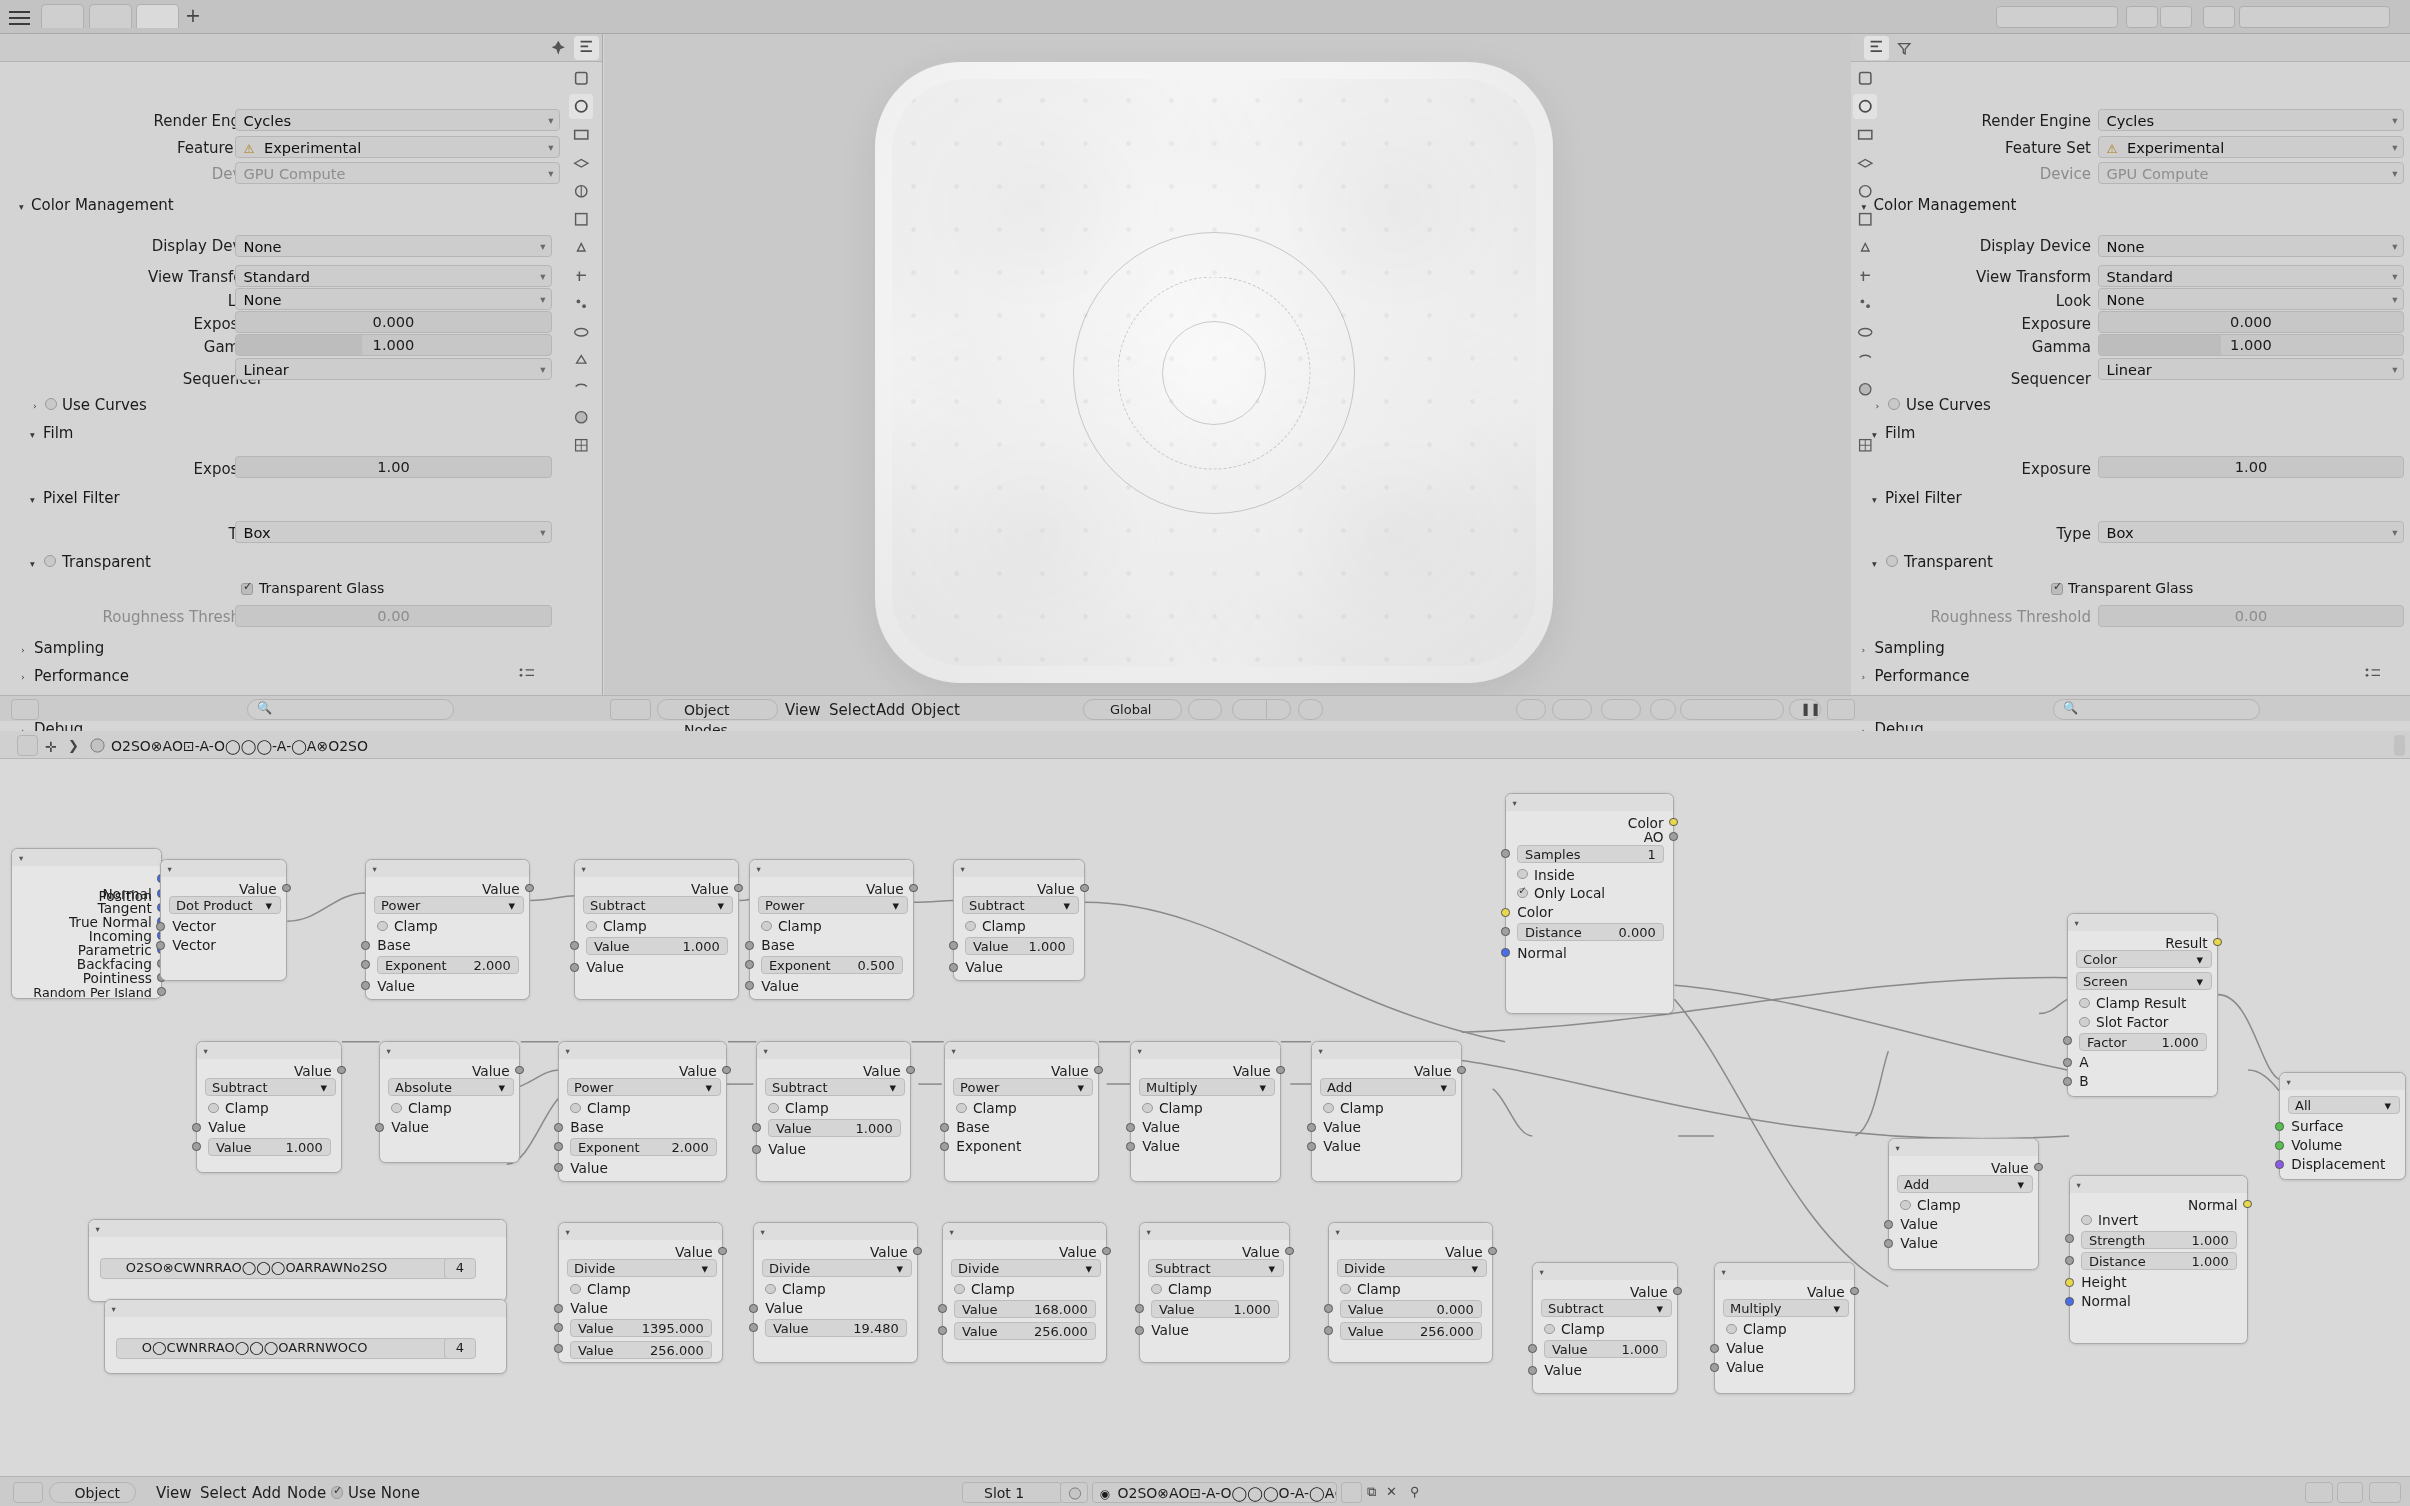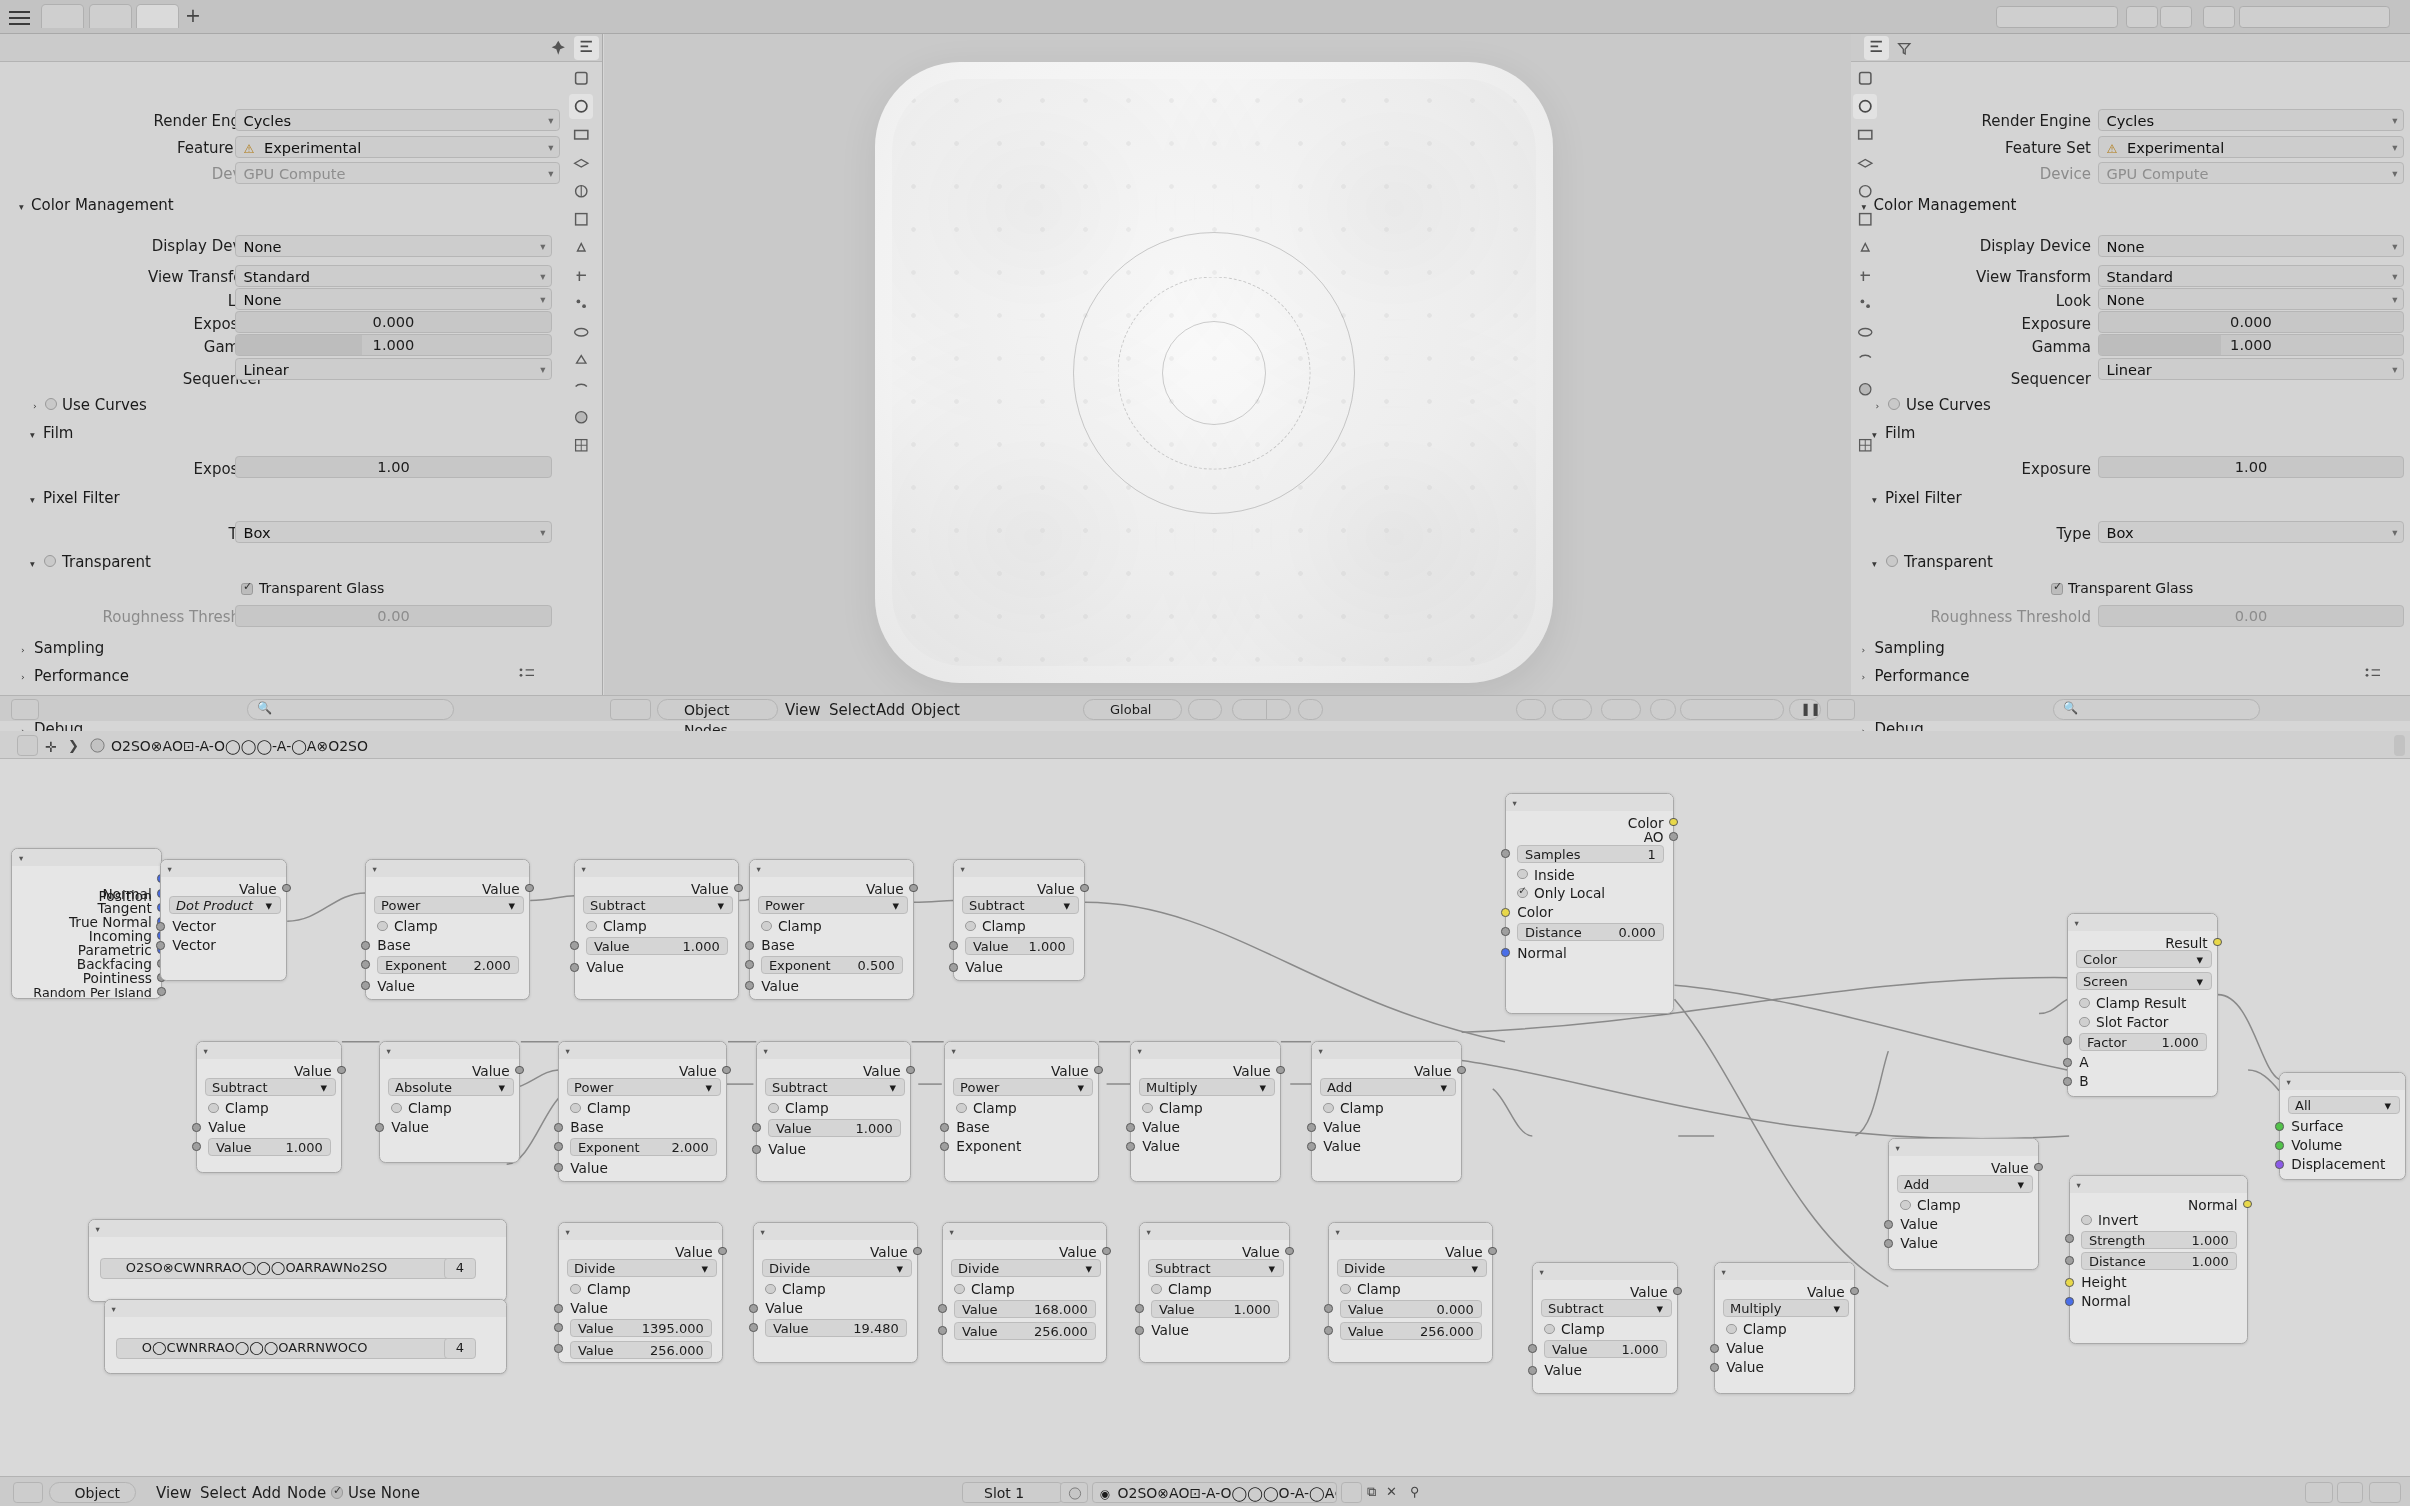--- a/index.html
+++ b/index.html
@@ -590,21 +590,21 @@
     <span class="sock s-gray" style="right:-4.7px; top:138px;"></span>
   </div>
 
   <div id="nodes-host">
       <div class="node" style="left: 160px; top: 100px; width: 127px; height: 122px;">
         <div class="nhdr">
           <span class="c">▾</span>
         </div>
         <div class="nlabel-r" style="top: 21px;">Value</div>
         <span class="sock s-gray" style="right: -4.7px; top: 23.5px;"></span>
-        <div class="nfield" style="left: 7.5px; right: 3px; width: 112px; top: 36px; font-style: italic;">
+        <div class="nfield" style="left: 7.5px; right: 3px; width: 112px; top: 36px;">
           <span class="l">Dot Product</span>
           <span class="r">▾</span>
         </div>
         <div class="nlabel-l" style="left: 11.3px; top: 58px;">Vector</div>
         <span class="sock s-gray" style="left: -4.7px; top: 62px;"></span>
         <div class="nlabel-l" style="left: 11.3px; top: 77px;">Vector</div>
         <span class="sock s-gray" style="left: -4.7px; top: 81px;"></span>
       </div>
       <div class="node" style="left: 365px; top: 100px; width: 165px; height: 141px;">
         <div class="nhdr">

